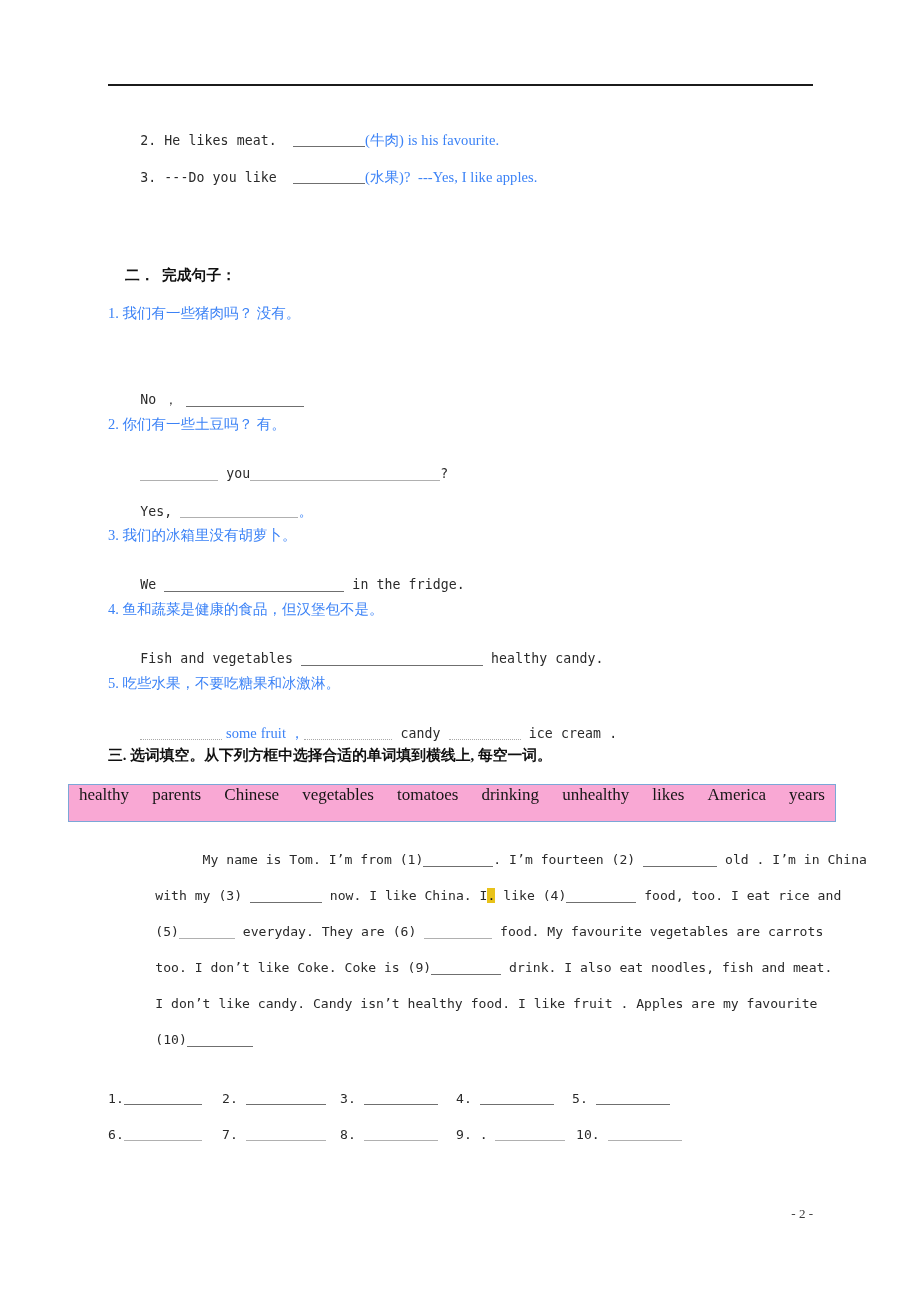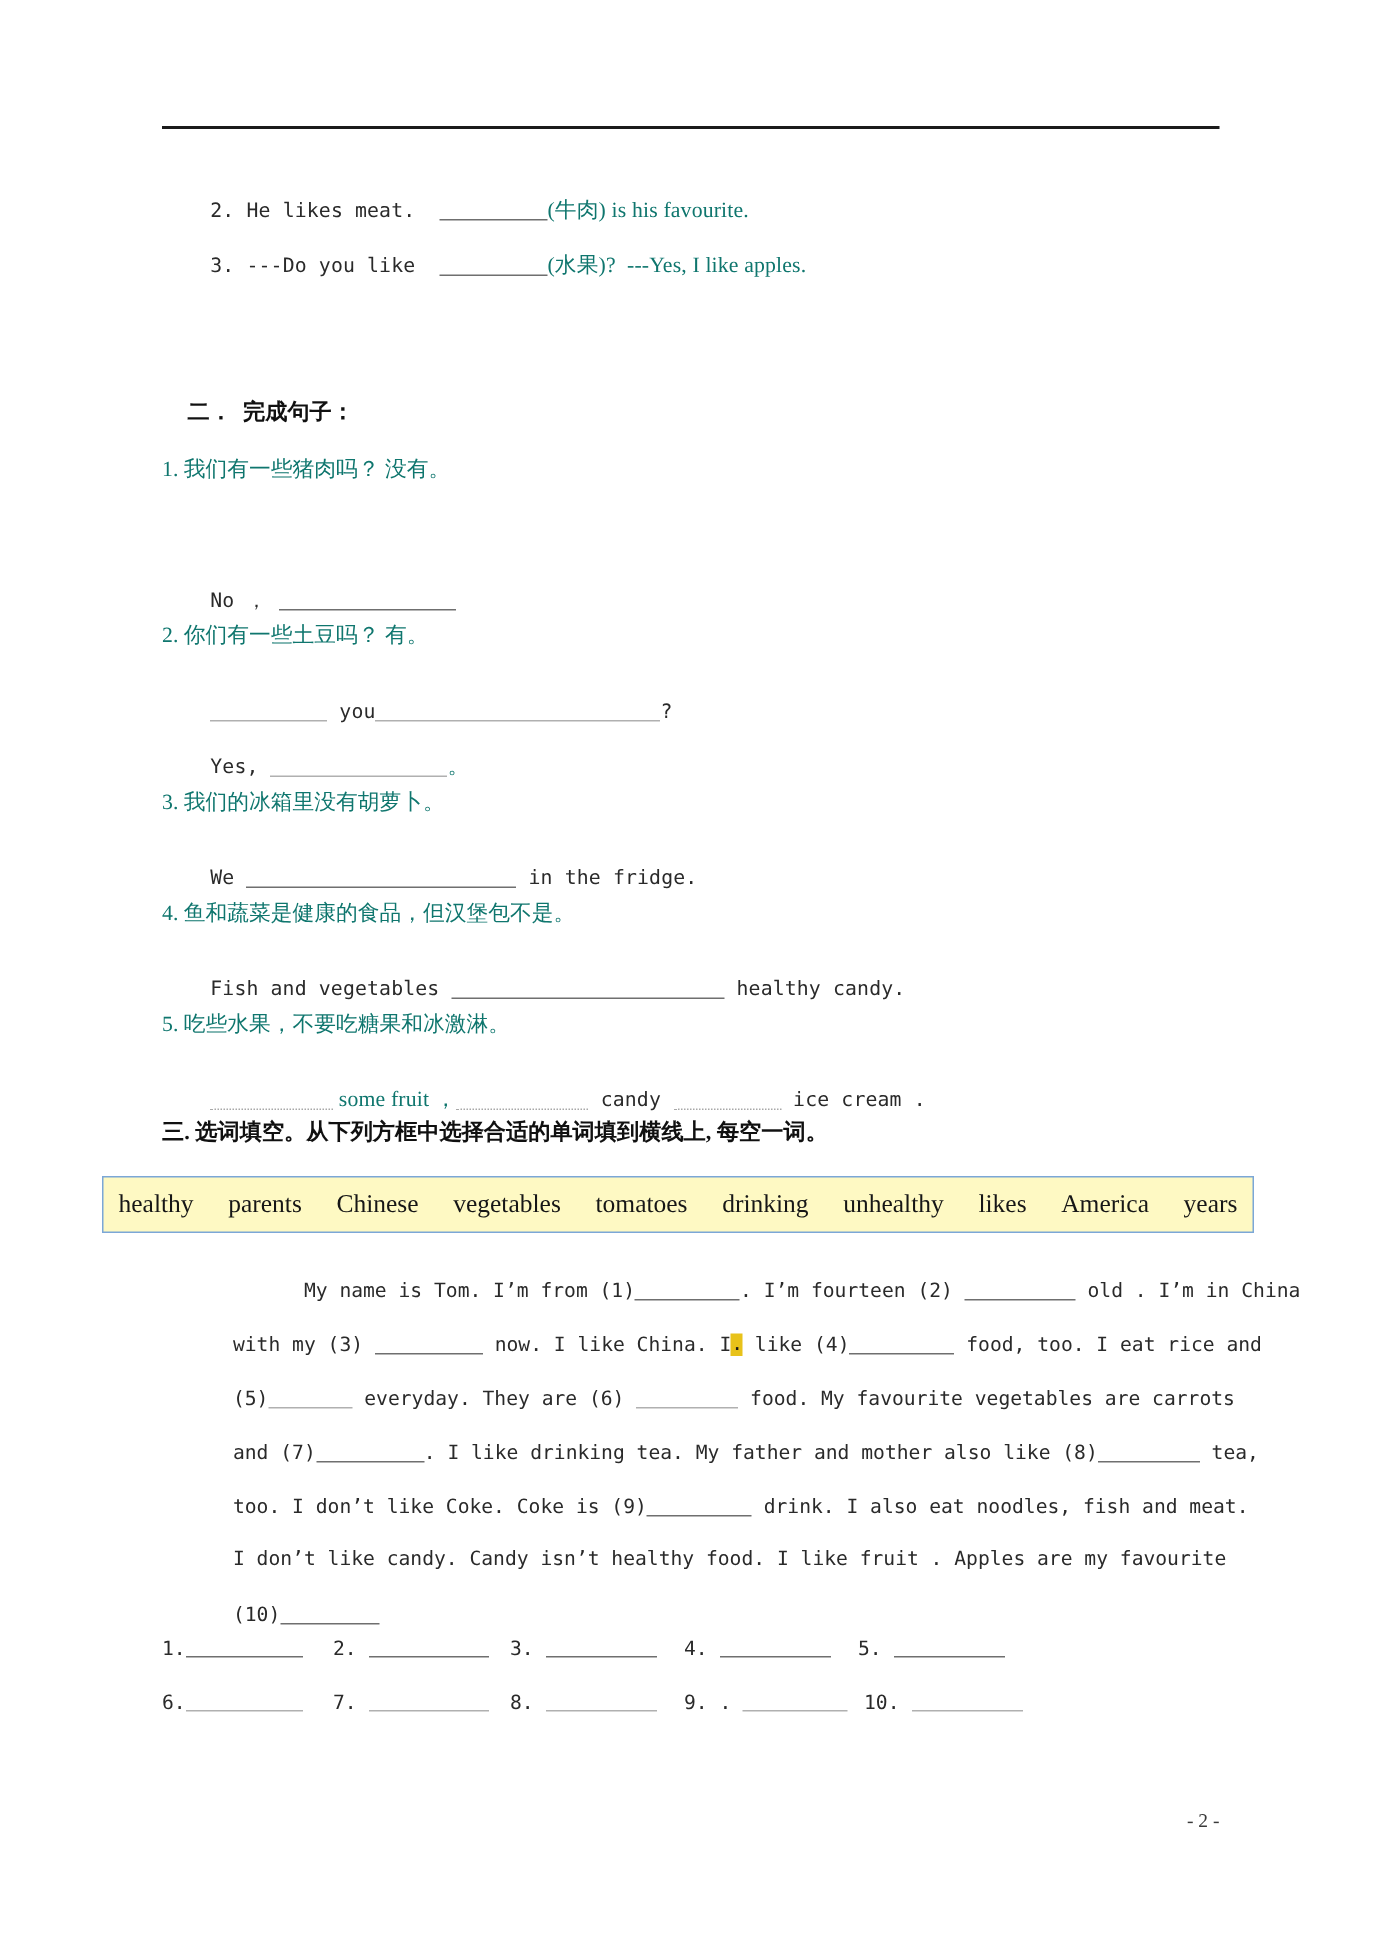--- a/index.html
+++ b/index.html
@@ -37,21 +37,21 @@
     font-family: "DejaVu Sans Mono", "Liberation Mono", monospace;
     font-size: 13.2px;
     letter-spacing: 0.1px;
     color: #2a2a2a;
     white-space: pre;
     line-height: 1;
   }
   .cn {
     font-family: "Liberation Serif", "DejaVu Serif", serif;
     font-size: 14.5px;
-    color: #0f766e;
+    color: #3b82f6;
     white-space: pre;
     line-height: 1;
   }
   .heading {
     font-family: "Liberation Serif", "DejaVu Serif", serif;
     font-size: 14.8px;
     font-weight: bold;
     color: #101010;
     white-space: pre;
     line-height: 1;
@@ -73,23 +73,23 @@
 
   
   .wordbox {
     position: absolute;
     left: 68px;
     top: 784px;
     width: 768px;
     height: 38px;
     box-sizing: border-box;
     border: 1.6px solid #7ba7d7;
-    background: #fef9c3;
+    background: #f9a8d4;
     display: flex;
-    align-items: center;
+    align-items: flex-start;
   }
   .wordbox-inner {
     display: flex;
     align-items: baseline;
     width: 100%;
     padding: 0 10px;
     box-sizing: border-box;
     justify-content: space-between;
   }
   .wordbox-word {
@@ -220,23 +220,20 @@
     <div class="prow">
       <span>      My name is Tom. I’m from (1)</span><span class="blank" style="width:70px"></span><span>. I’m fourteen (2) </span><span class="blank" style="width:74px"></span><span> old . I’m in China</span>
     </div>
     <div class="prow">
       <span>with my (3) </span><span class="blank" style="width:72px"></span><span> now. I like China. I</span><span class="hl">.</span><span> like (4)</span><span class="blank" style="width:70px"></span><span> food, too. I eat rice and</span>
     </div>
     <div class="prow">
       <span>(5)</span><span class="blank faint" style="width:56px"></span><span> everyday. They are (6) </span><span class="blank faint" style="width:68px"></span><span> food. My favourite vegetables are carrots</span>
     </div>
     <div class="prow">
-      <span>and (7)</span><span class="blank" style="width:72px"></span><span>. I like drinking tea. My father and mother also like (8)</span><span class="blank" style="width:68px"></span><span> tea,</span>
-    </div>
-    <div class="prow">
       <span>too. I don’t like Coke. Coke is (9)</span><span class="blank" style="width:70px"></span><span> drink. I also eat noodles, fish and meat.</span>
     </div>
     <div class="prow">
       <span>I don’t like candy. Candy isn’t healthy food. I like fruit . Apples are my favourite</span>
     </div>
     <div class="prow">
       <span>(10)</span><span class="blank" style="width:66px"></span>
     </div>
   </div>
 

